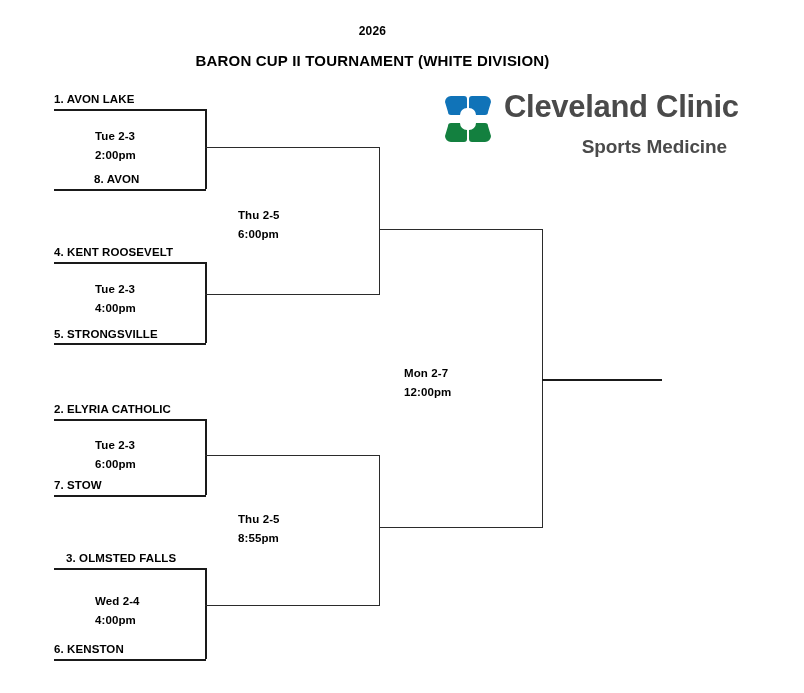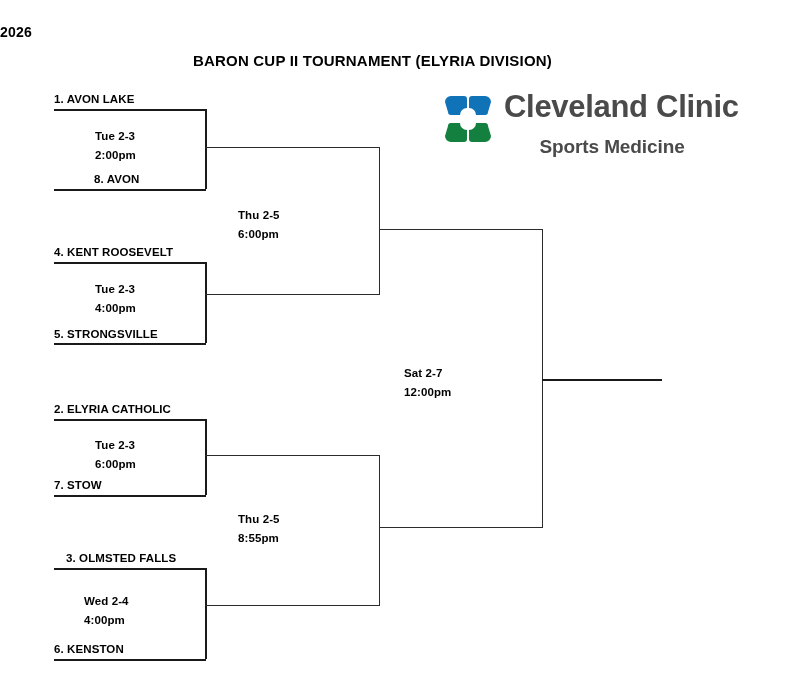--- a/index.html
+++ b/index.html
@@ -15,21 +15,22 @@
     color: #000000;
     overflow: hidden;
   }
 
   
   .title-year {
     position: absolute;
     left: 0;
     top: 24px;
     width: 745px;
-    font-size: 14px;
+    text-align: center;
+    font-size: 12px;
     font-weight: bold;
     letter-spacing: 0.2px;
   }
   .title-main {
     position: absolute;
     left: 0;
     top: 52px;
     width: 745px;
     text-align: center;
     font-size: 15px;
@@ -99,33 +100,33 @@
     font-weight: bold;
     color: #4a4a4a;
     letter-spacing: -0.3px;
     white-space: nowrap;
   }
   .logo-sub {
     position: absolute;
     left: 56px;
     top: 44px;
     width: 230px;
-    text-align: center;
+    text-align: right;
     font-size: 19px;
     font-weight: bold;
     color: #4a4a4a;
     letter-spacing: -0.1px;
     white-space: nowrap;
   }
 </style>
 </head>
 <body>
 
 <div class="title-year">2026</div>
-<div class="title-main">BARON CUP II TOURNAMENT (ELYRIA DIVISION)</div>
+<div class="title-main">BARON CUP II TOURNAMENT (WHITE DIVISION)</div>
 
 <div class="logo">
   <svg class="logo-mark" viewBox="0 0 54 54">
 
     <path d="M4,10 a6,6 0 0 1 6,-6 h13 a3,3 0 0 1 3,3 v9 a7,7 0 0 0 -7,7 h-9 a3,3 0 0 1 -3,-3 z" fill="#1073b8"></path>
 
     <path d="M50,10 a6,6 0 0 0 -6,-6 h-13 a3,3 0 0 0 -3,3 v9 a7,7 0 0 1 7,7 h9 a3,3 0 0 0 3,-3 z" fill="#1073b8"></path>
 
     <path d="M4,44 a6,6 0 0 0 6,6 h13 a3,3 0 0 0 3,-3 v-9 a7,7 0 0 1 -7,-7 h-9 a3,3 0 0 0 -3,3 z" fill="#13803f"></path>
 
@@ -175,21 +176,21 @@
 </div>
 
 <div class="seed" style="left:54px; top:552px;margin-left:12px;">3. OLMSTED FALLS</div>
 <div class="hline" style="left:54px; top:568px; width:152px;"></div>
 
 <div class="seed" style="left:54px; top:643px;">6. KENSTON</div>
 <div class="hline" style="left:54px; top:659px; width:152px;"></div>
 
 <div class="vline" style="left:205px; top:568px; height:91px;"></div>
 
-<div class="game-label" style="left:84px; top:595px; width:110px;">
+<div class="game-label" style="left:95px; top:595px; width:110px;">
   <div>Wed 2-4</div>
   <div class="ln2">4:00pm</div>
 </div>
 
 <div class="thin-h" style="left:205px; top:147px; width:175px;"></div>
 <div class="thin-h" style="left:205px; top:294px; width:175px;"></div>
 <div class="thin-v" style="left:379px; top:147px; height:148px;"></div>
 
 <div class="game-label" style="left:238px; top:209px; width:110px;">
   <div>Thu 2-5</div>
@@ -203,17 +204,17 @@
 <div class="game-label" style="left:238px; top:513px; width:110px;">
   <div>Thu 2-5</div>
   <div class="ln2">8:55pm</div>
 </div>
 
 <div class="thin-h" style="left:379px; top:229px; width:164px;"></div>
 <div class="thin-h" style="left:379px; top:527px; width:164px;"></div>
 <div class="thin-v" style="left:542px; top:229px; height:299px;"></div>
 
 <div class="game-label" style="left:404px; top:367px; width:110px;">
-  <div>Sat 2-7</div>
+  <div>Mon 2-7</div>
   <div class="ln2">12:00pm</div>
 </div>
 
 <div class="hline" style="left:542px; top:379px; width:120px;"></div>
 
 </body></html>

